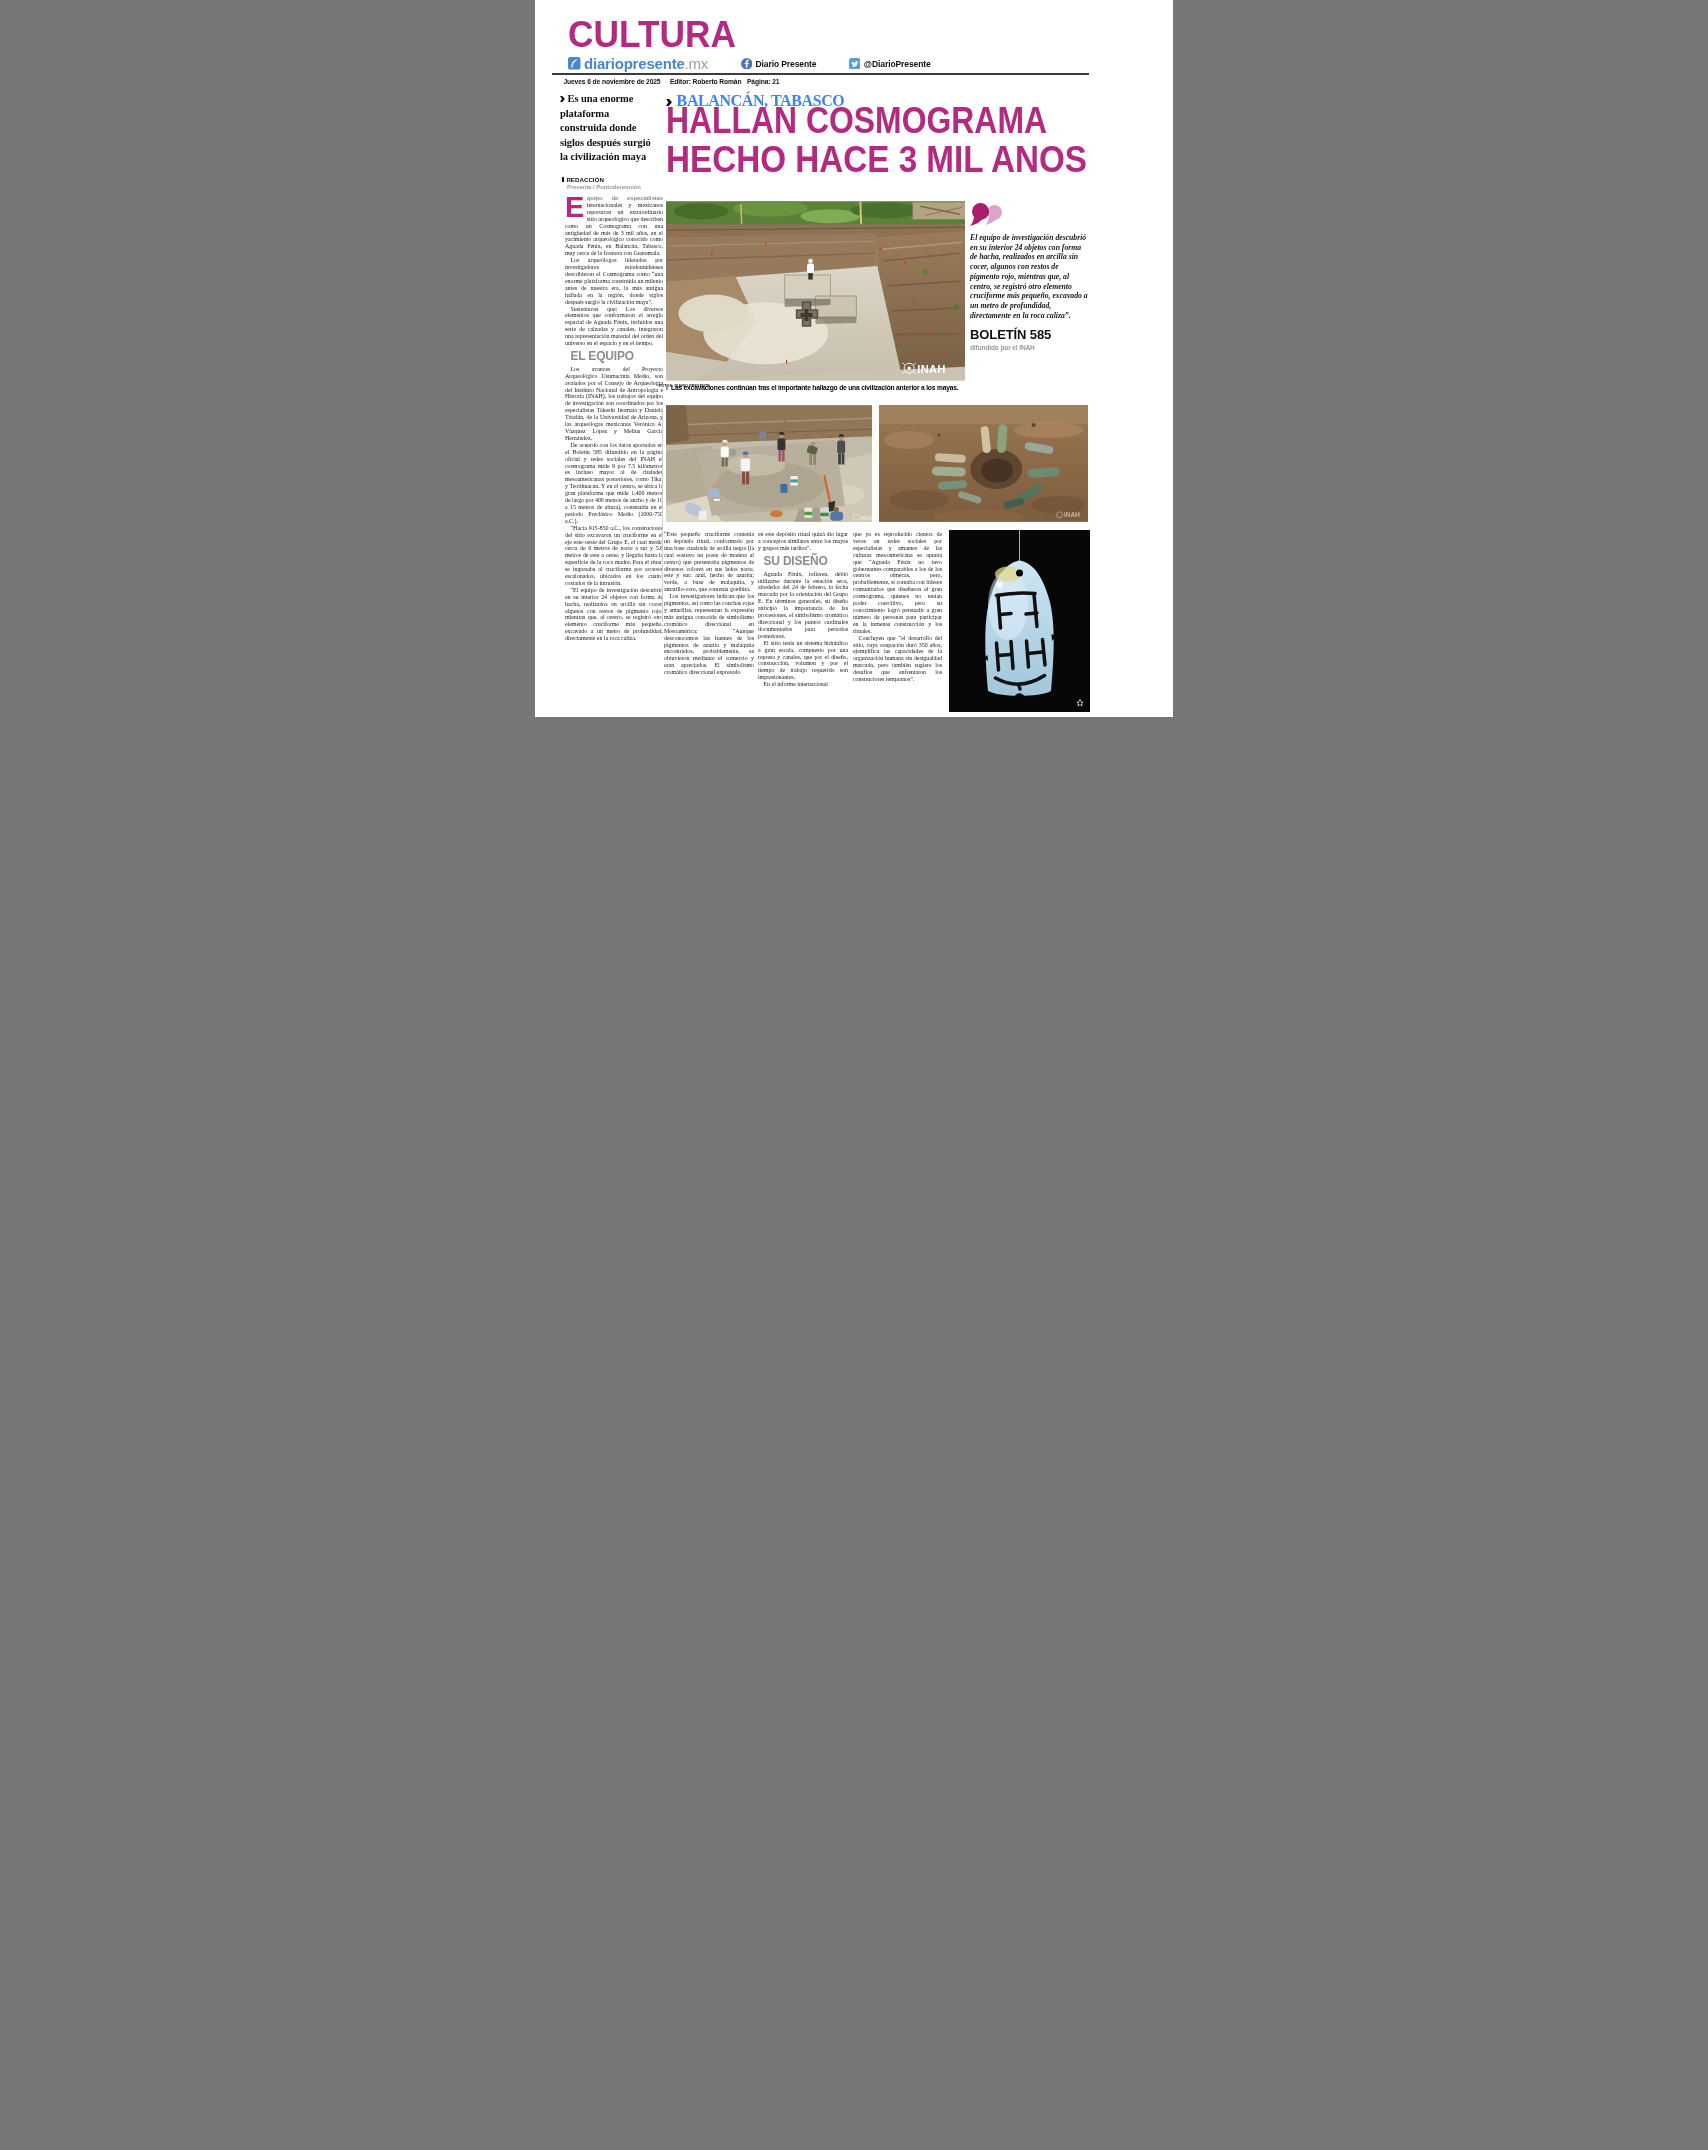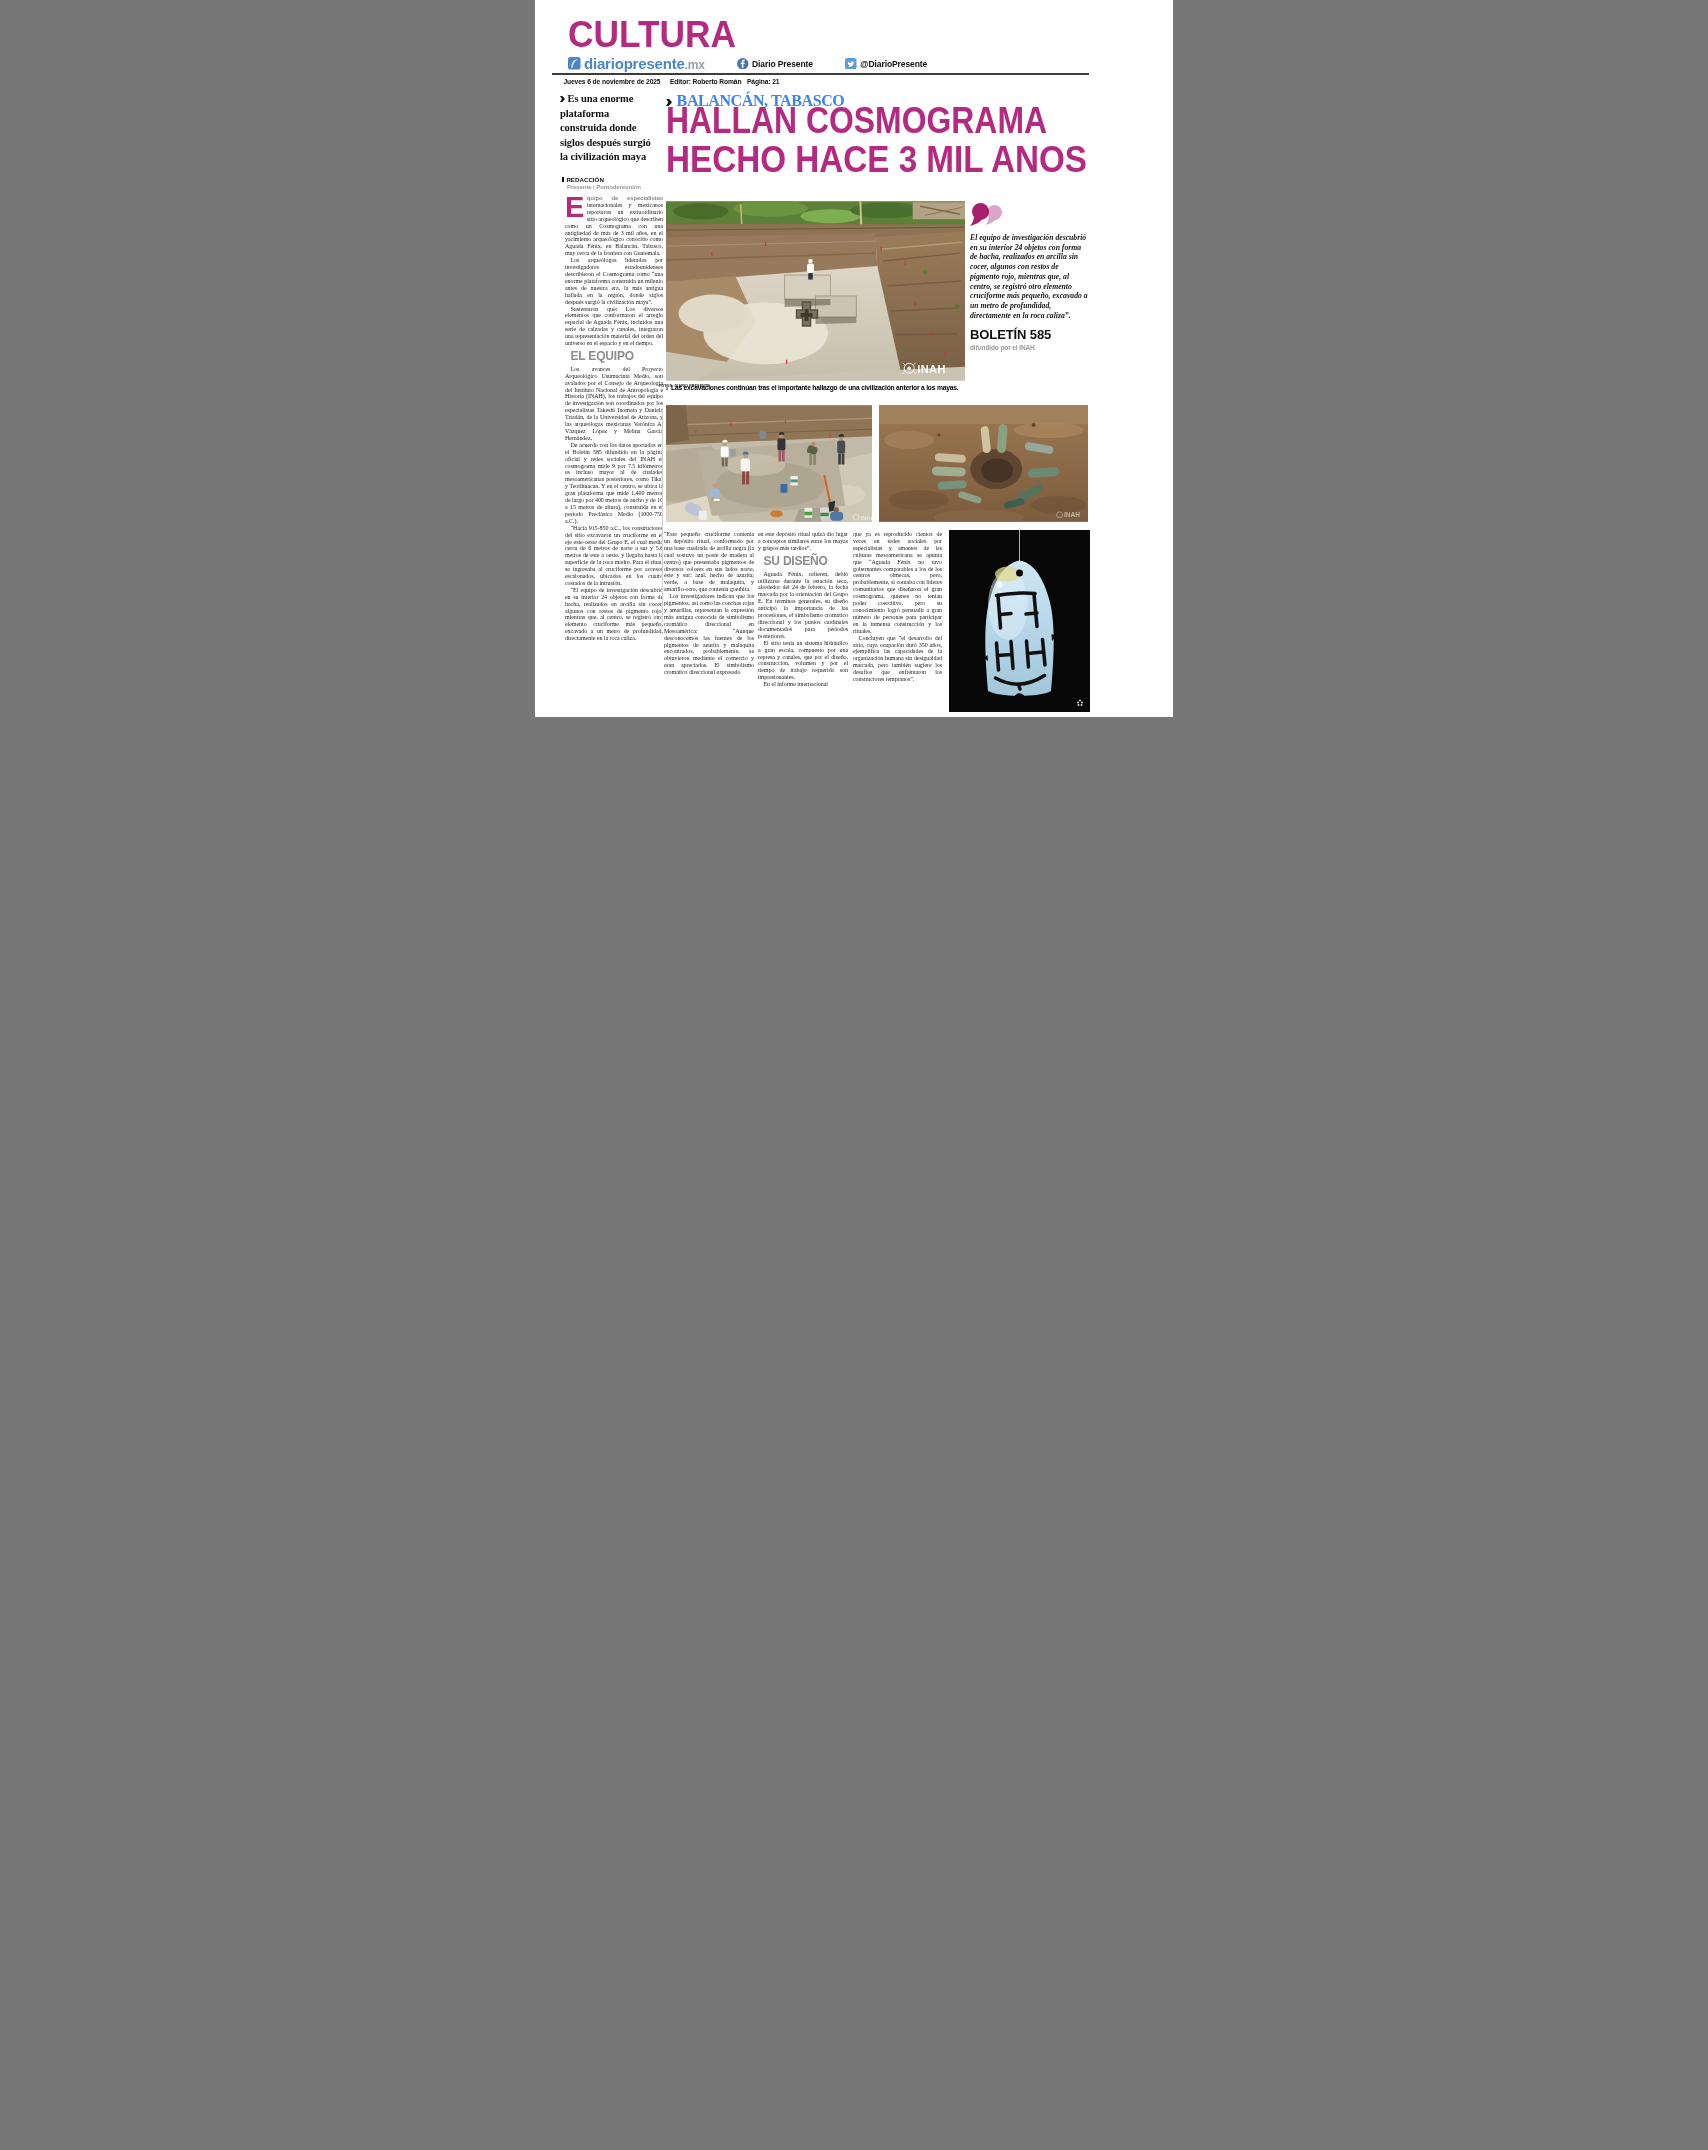--- a/index.html
+++ b/index.html
@@ -4,21 +4,21 @@
 <style>
   html,body{margin:0;padding:0;background:#777;}
   .page{position:relative;width:638px;height:717px;background:#fff;margin:0 auto;
         font-family:"Liberation Sans",sans-serif;overflow:hidden;}
   .abs{position:absolute;}
   
   .cultura-svg text{font-family:"Liberation Sans",sans-serif;font-weight:bold;}
   .social-row{display:flex;align-items:center;gap:5px;}
   .social-item{display:flex;align-items:center;gap:3.5px;}
   .site-name{font-weight:bold;font-size:15px;color:#4a86c8;letter-spacing:-0.2px;}
-  .site-tld{font-weight:bold;font-size:12px;color:#9aa0a6;letter-spacing:-0.2px;}
+  .site-tld{font-weight:normal;font-size:15px;color:#9aa0a6;letter-spacing:-0.2px;}
   .social-label{font-weight:bold;font-size:8.5px;color:#111;letter-spacing:-0.1px;}
   .rule{background:#3c3c3c;height:1.5px;}
   .dateline{font-weight:bold;font-size:6.7px;color:#111;letter-spacing:-0.1px;}
   
   .chev{display:inline-block;width:5px;height:6px;background:#111;
         clip-path:polygon(0 0,45% 0,100% 50%,45% 100%,0 100%,40% 50%);}
   .lede-line{font-family:"Liberation Serif",serif;font-weight:bold;font-size:10.5px;
              line-height:14.5px;color:#101010;letter-spacing:-0.1px;}
   .byline{font-weight:bold;font-size:6.2px;color:#111;}
   .byline-bar{display:inline-block;width:1.5px;height:5px;background:#111;margin-right:2.5px;}

